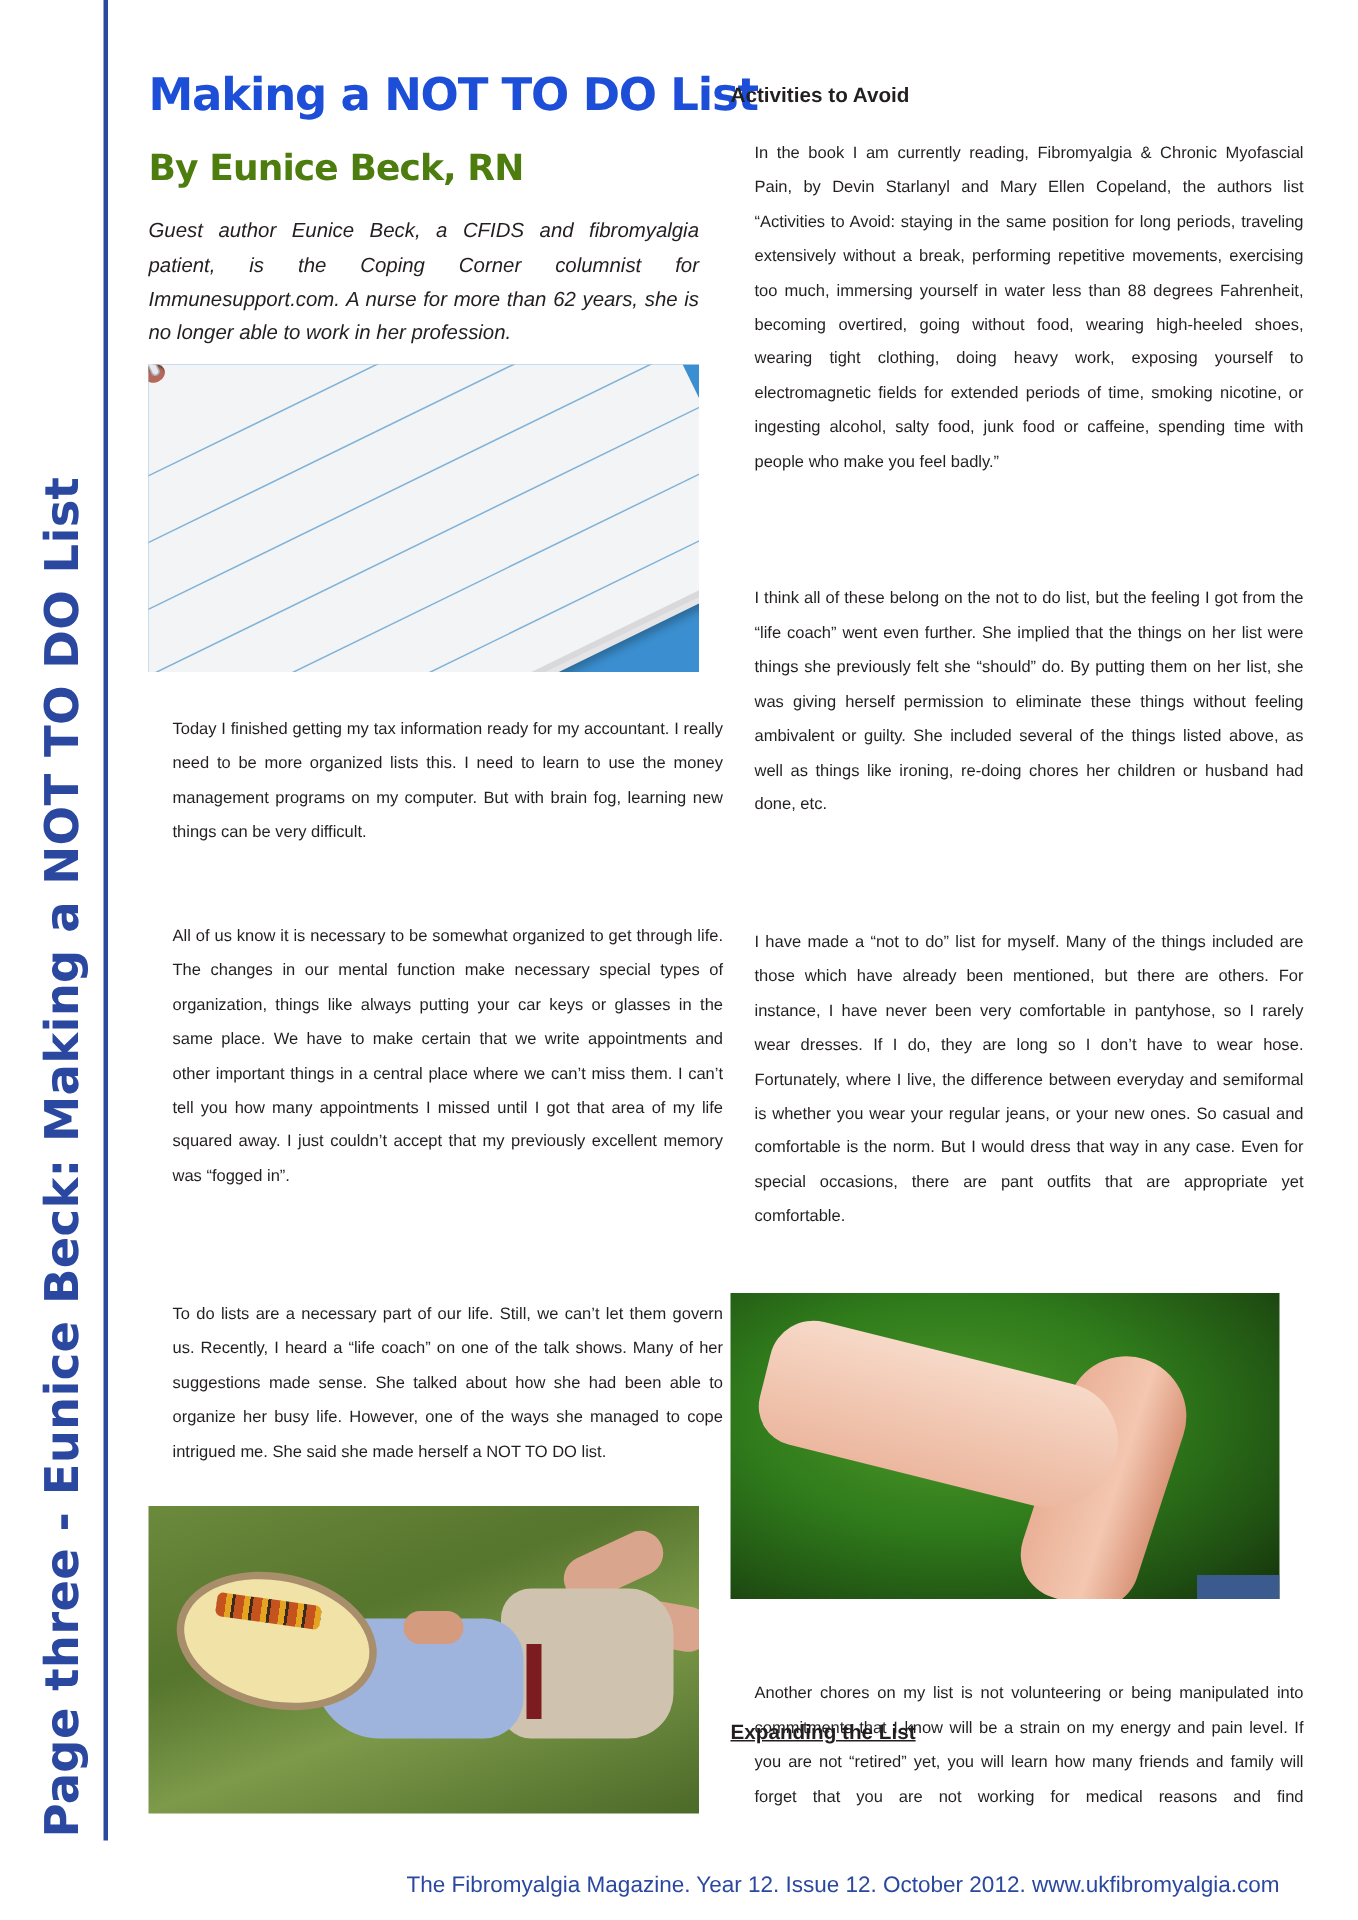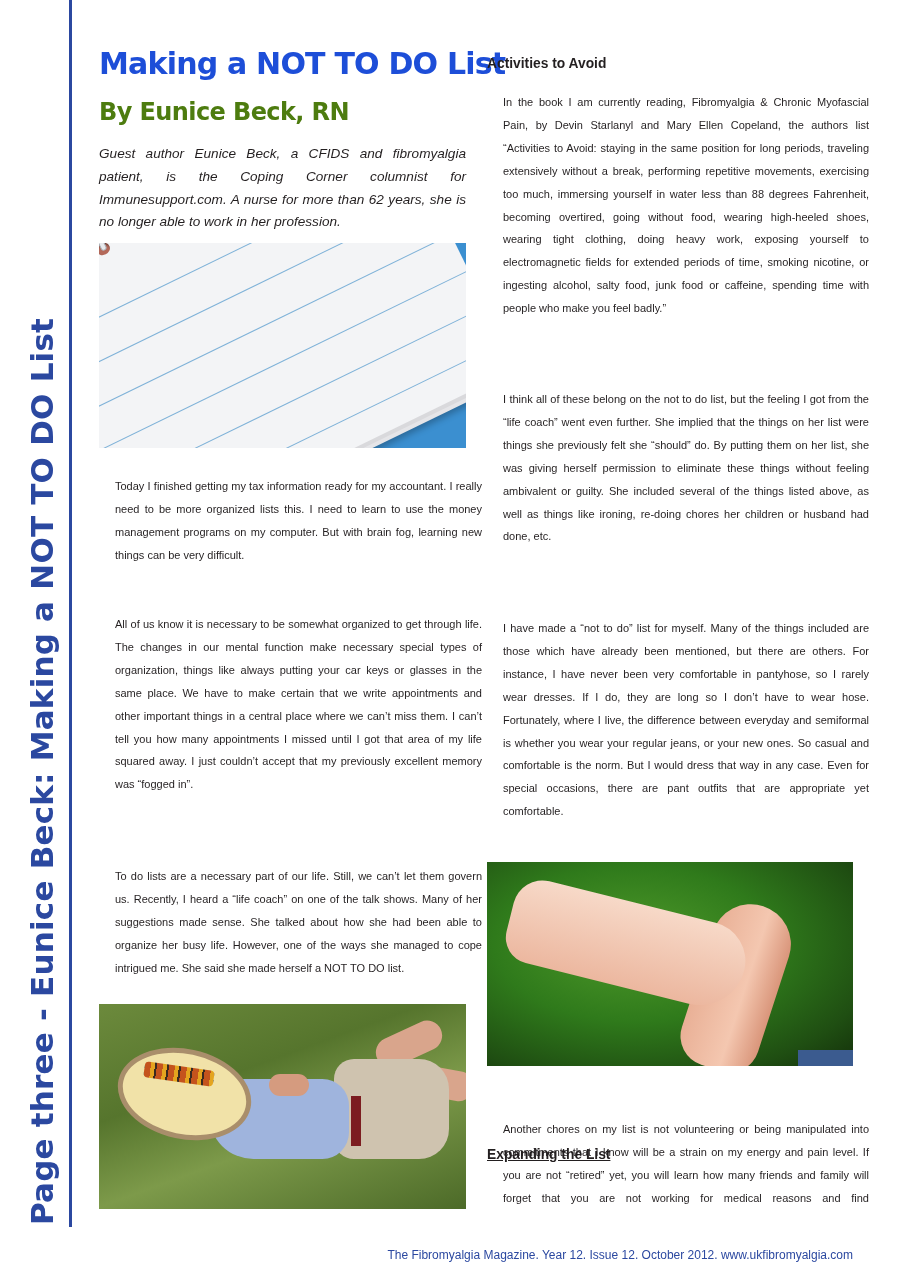--- a/index.html
+++ b/index.html
@@ -128,21 +128,21 @@
       position: absolute; left: 210px; top: 40px; width: 80px; height: 170px;
       background: linear-gradient(90deg, #e9b096 0%, #f4c7b0 60%, #d9957a 100%);
       border-radius: 40px 40px 30px 30px; transform: rotate(18deg);
     }
     .ft-jeans {
       position: absolute; right: 0; bottom: 0; width: 55px; height: 16px; background: #3b5b8f;
     }
 
     .footer {
       position: absolute; right: 52px; top: 1248px;
-      font-family: "Liberation Sans", sans-serif; font-size: 12px; color: #2b48a0;
+      font-family: "Liberation Sans", sans-serif; font-size: 15px; color: #2b48a0;
       white-space: nowrap;
     }
   </style>
 </head>
 <body>
 
 <div class="rule"></div>
 
 <div class="side-title">Page three - Eunice Beck: Making a NOT TO DO List</div>
 

